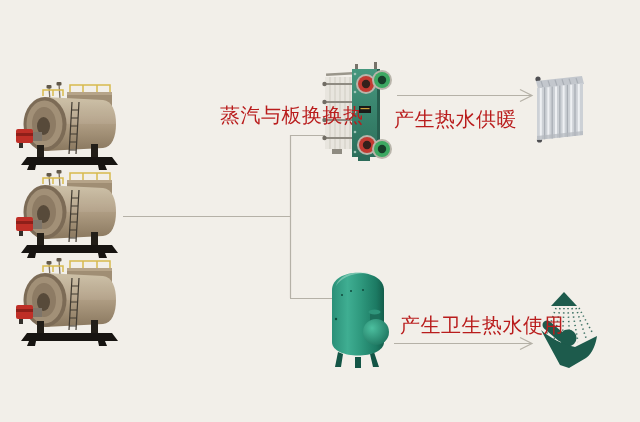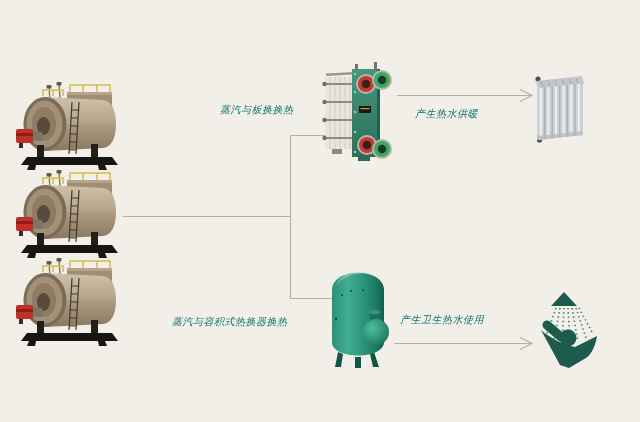--- a/index.html
+++ b/index.html
@@ -6,32 +6,32 @@
   html,body { background:#f2efe9; }
   .canvas {
     position:relative; width:640px; height:422px;
     background:#f2efe9; overflow:hidden;
     font-family:"DejaVu Sans", sans-serif;
   }
   .lines { position:absolute; left:0; top:0; width:640px; height:422px; pointer-events:none; }
   .node  { position:absolute; }
   .node svg { width:100%; height:100%; display:block; }
   .label {
-    position:absolute; font-size:10px; line-height:1.15;
-    color:#0f766e; white-space:nowrap; letter-spacing:.5px;font-style:italic;
+    position:absolute; font-size:20px; line-height:1.15;
+    color:#b91c1c; white-space:nowrap; letter-spacing:.5px;
   }
   .node-boiler-1 { left:15px; top:80px;  width:110px; height:95px; }
   .node-boiler-2 { left:15px; top:168px; width:110px; height:95px; }
   .node-boiler-3 { left:15px; top:256px; width:110px; height:95px; }
   .node-exchanger{ left:322px; top:62px;  width:72px;  height:100px; }
   .node-radiator { left:533px; top:73px;  width:54px;  height:74px; }
   .node-tank     { left:327px; top:264px; width:64px;  height:106px; }
   .node-shower   { left:540px; top:292px; width:60px;  height:80px; }
   .label-plate      { left:220px; top:104px; }
-  .label-heating    { left:415px; top:108px; }
+  .label-heating    { left:394px; top:108px; }
   .label-supply     { left:128px; top:199px; }
   .label-volumetric { left:172px; top:316px; }
   .label-sanitary   { left:400px; top:314px;text-align:center; }
 </style>
 </head>
 <body>
 
 <svg width="0" height="0" style="position:absolute" aria-hidden="true">
   <defs>
     <linearGradient id="g-drum" x1="0" y1="0" x2="0" y2="1">
@@ -232,16 +232,15 @@
       </svg>
   </div>
   <div class="node node-shower">
     <svg viewBox="0 0 60 80">
         <use href="#sym-shower"></use>
       </svg>
   </div>
 
   <div class="label label-plate">蒸汽与板换换热</div>
   <div class="label label-heating">产生热水供暖</div>
-  <div class="label label-volumetric">蒸汽与容积式热换器换热</div>
   <div class="label label-sanitary">产生卫生热水使用</div>
 
 </div>
 
 </body></html>

